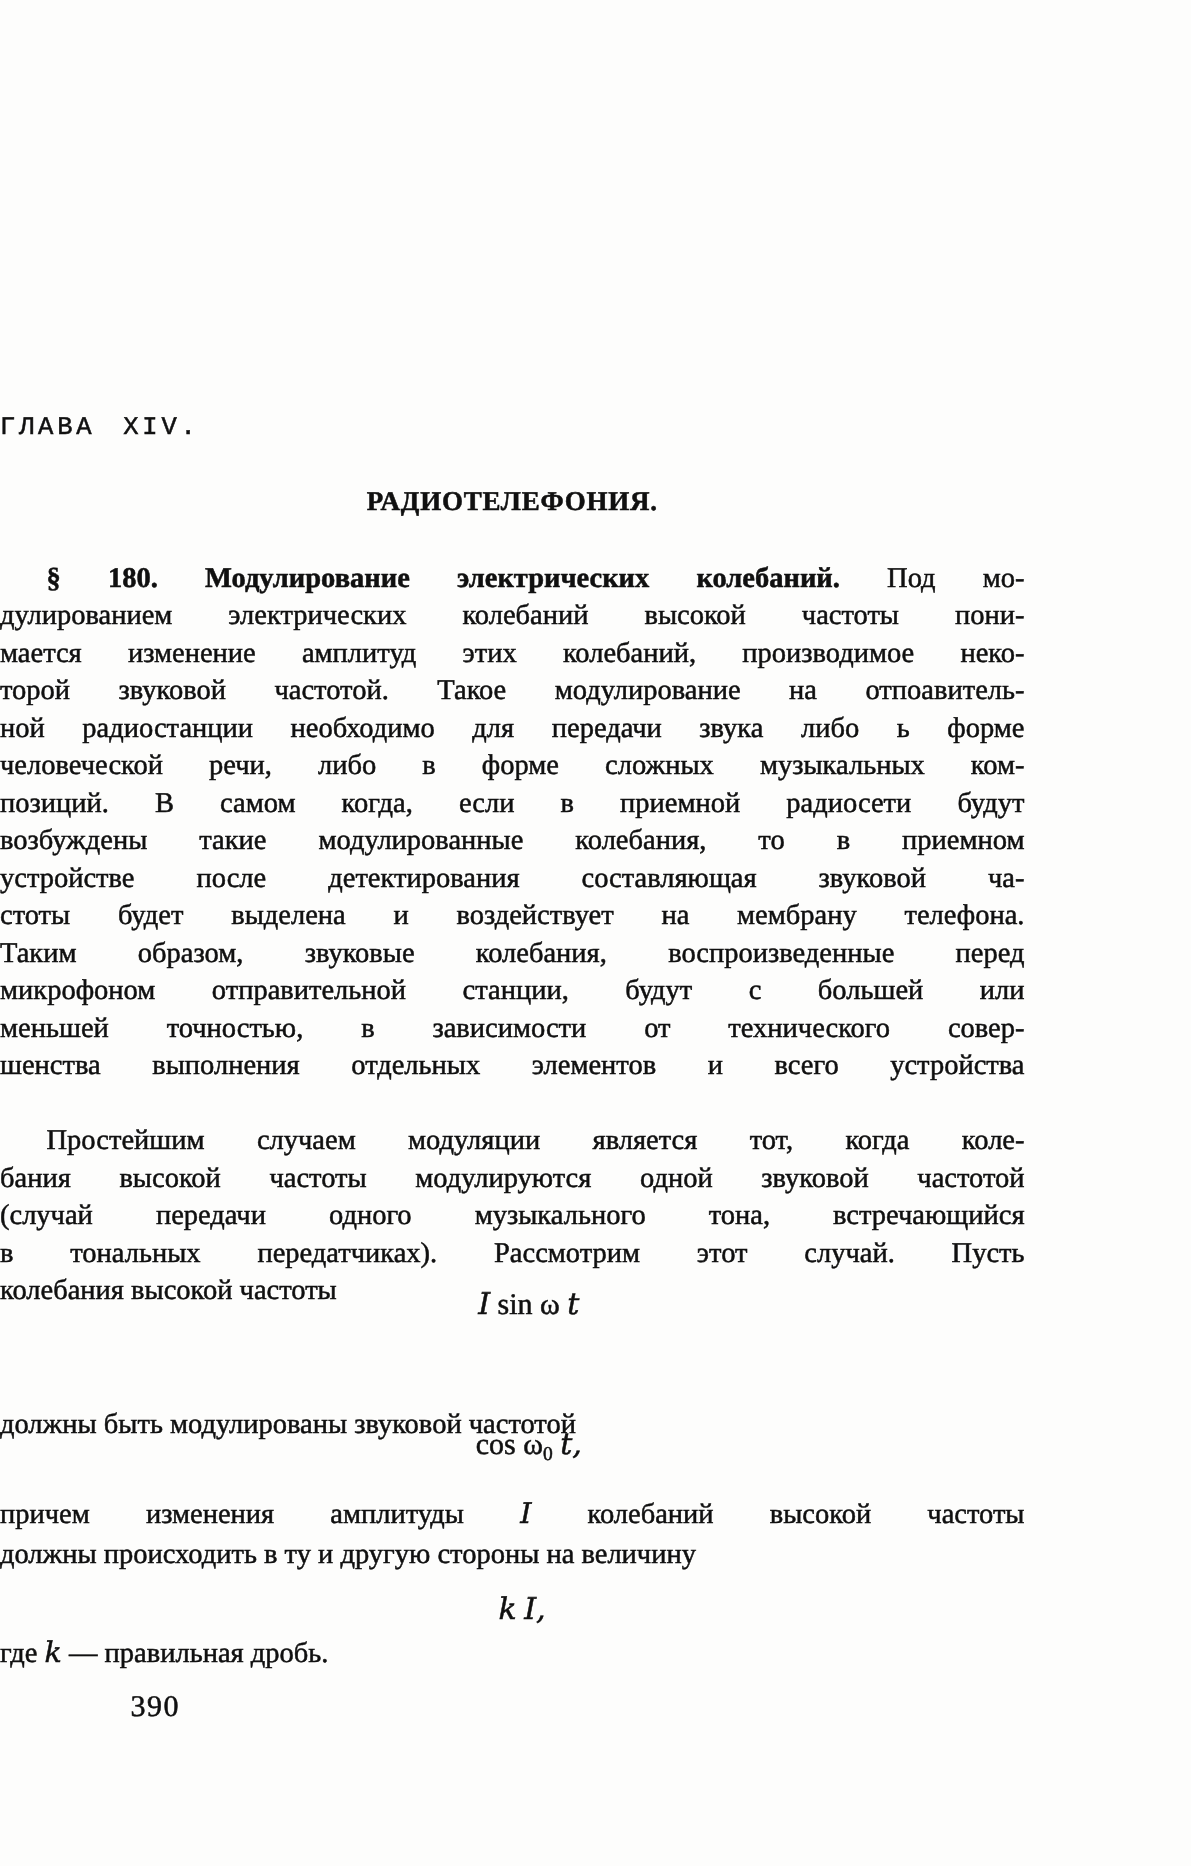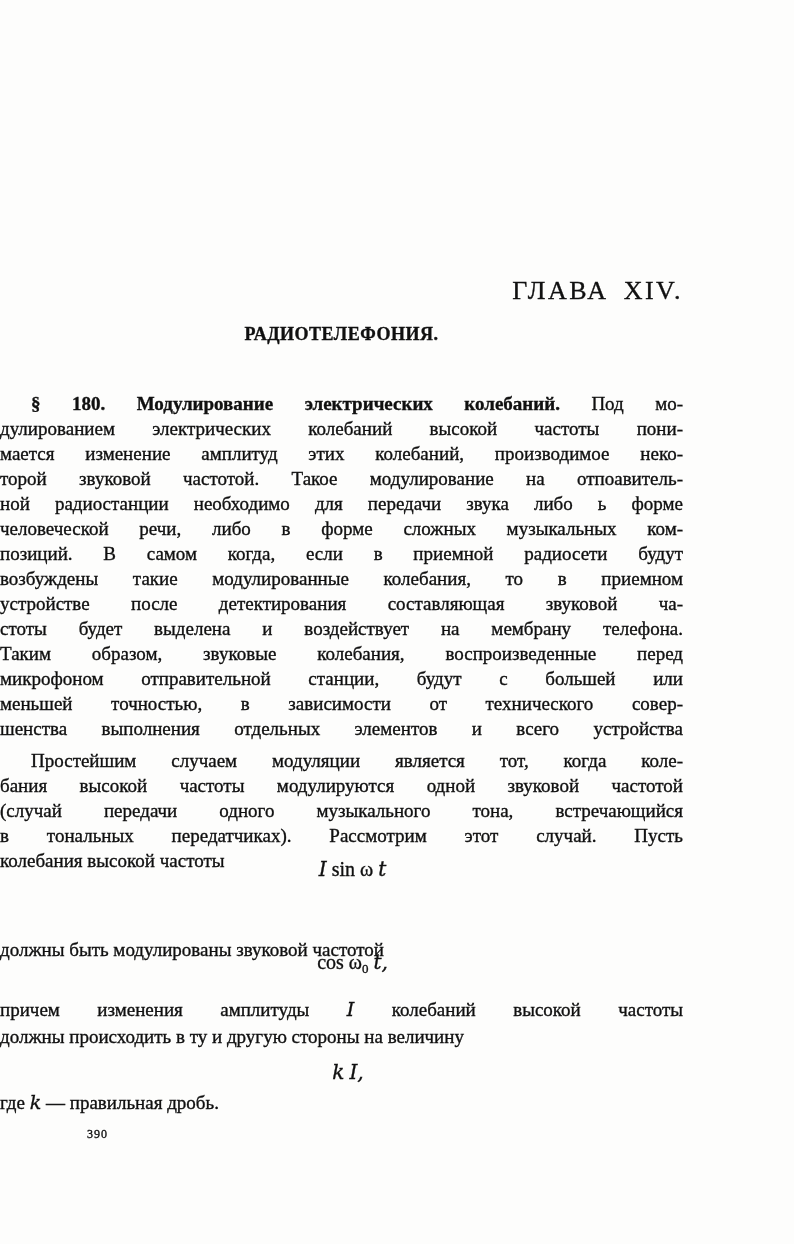--- a/index.html
+++ b/index.html
@@ -8,50 +8,50 @@
     width:794px;height:1244px;
     margin:0 auto;
     background:#fdfdfc;
     color:#101010;
     font-family:"Liberation Serif","DejaVu Serif",serif;
     overflow:hidden;
     -webkit-text-stroke:0.35px currentColor;
   }
   .chapter{
     position:absolute;top:276px;
-    text-align:right;width:683px;
-    font-size:26px;letter-spacing:2.5px;word-spacing:6px;
+    text-align:left;width:683px;
+    font-size:17px;letter-spacing:2.5px;word-spacing:6px;font-family:Liberation Mono, monospace;
   }
   .booktitle{
     position:absolute;top:324px;
     text-align:center;width:683px;
     font-weight:bold;font-size:18px;letter-spacing:0.5px;
   }
   .para{position:absolute;width:683px;font-size:19px;line-height:25px;}
-  .p1{top:391px;}
+  .p1{top:373px;}
   .p2{top:748px;}
   .p3{top:901px;margin-top:36px;}
   .p4{top:996px;line-height:27px;}
   .p5{top:1090px;}
   .line{white-space:normal;}
   .jboth{text-align:justify;text-align-last:justify;}
   .indent{text-indent:31px;}
   .bold{font-weight:bold;}
   .formula{
     position:absolute;width:683px;text-align:center;
     font-size:20px;padding-left:22px;box-sizing:border-box;
   }
   .f1{top:857px;}
   .f2{top:950px;}
   .f3{top:1060px;padding-left:13px;}
   .var{font-style:italic;font-family:"DejaVu Serif",serif;}
   .sub{font-size:13px;vertical-align:-4px;}
   .pagenum{
     position:absolute;left:87px;top:1127px;
-    font-size:12px;letter-spacing:1px;
+    font-size:20px;letter-spacing:1px;
   }
 </style>
 </head>
 <body>
 
 <div class="page">
 
   <div class="chapter">ГЛАВА XIV.</div>
 
   <div class="booktitle">РАДИОТЕЛЕФОНИЯ.</div>

